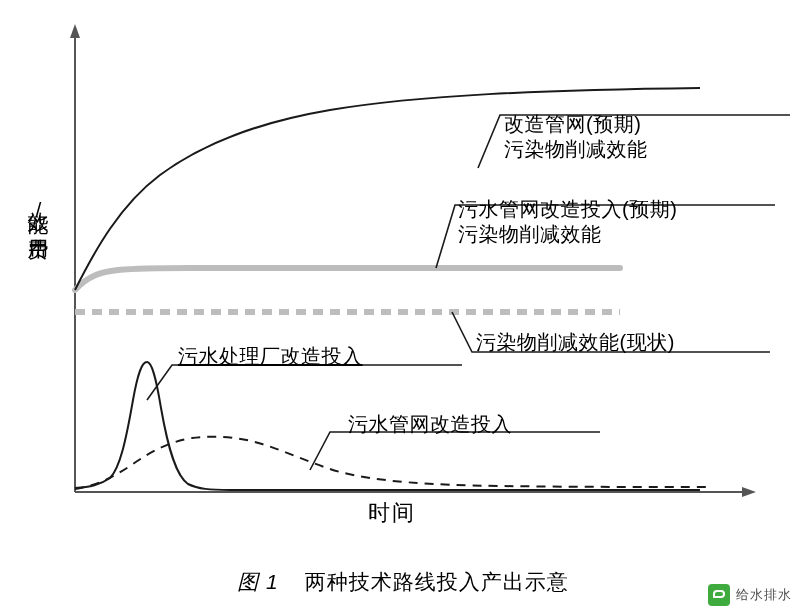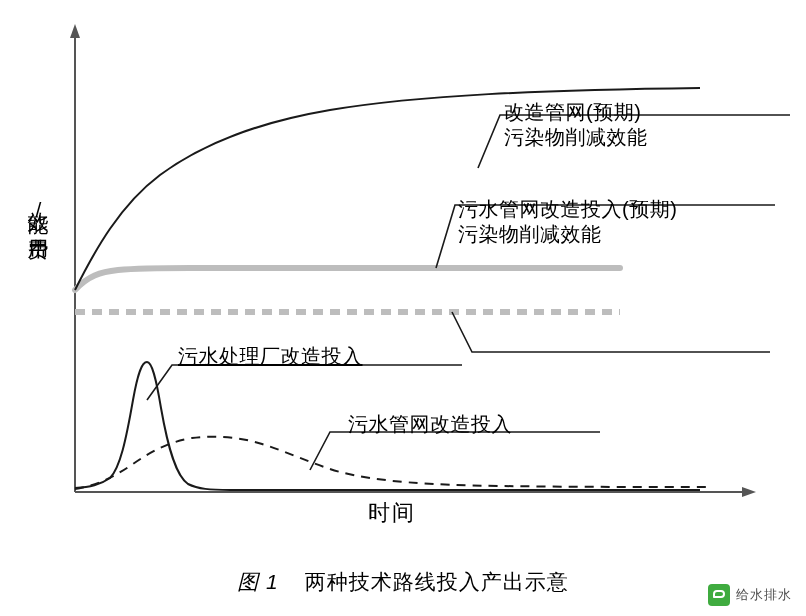--- a/index.html
+++ b/index.html
@@ -136,30 +136,31 @@
     <path d="M452,312 L472,352 L770,352" fill="none" stroke="#1a1a1a" stroke-width="1.6"></path>
 
     <path d="M147,400 L172,365 L462,365" fill="none" stroke="#1a1a1a" stroke-width="1.6"></path>
 
     <path d="M310,470 L330,432 L600,432" fill="none" stroke="#1a1a1a" stroke-width="1.6"></path>
   </svg>
 
   <div class="axis-title-y">效能/费用</div>
   <div class="axis-title-x">时间</div>
 
-  <div class="label-text ann-2line" style="left:504px; top:100px;">
+  <div class="label-text ann-2line" style="left:504px; top:112px;">
     <div>改造管网(预期)</div>
     <div>污染物削减效能</div>
   </div>
 
   <div class="label-text ann-2line" style="left:458px; top:197px;">
     <div>污水管网改造投入(预期)</div>
     <div>污染物削减效能</div>
   </div>
 
+  <div class="label-text ann" style="left:476px; top:330px;">污染物削减效能(现状)</div>
 
   <div class="label-text ann" style="left:178px; top:344px;text-decoration:underline;">污水处理厂改造投入</div>
 
   <div class="label-text ann" style="left:348px; top:412px;">污水管网改造投入</div>
 
   <div class="caption">
     <span class="cap-num">图 1</span><span>两种技术路线投入产出示意</span>
   </div>
 
   <div class="watermark">

